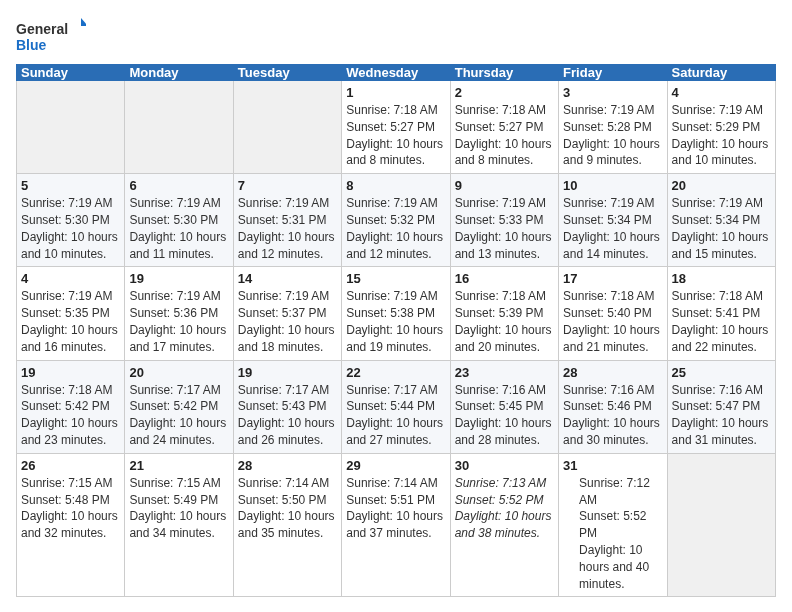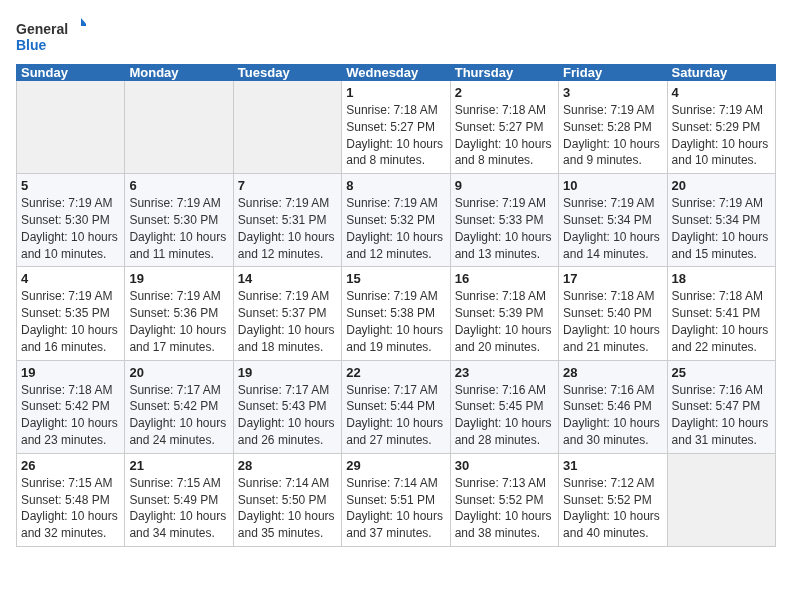--- a/index.html
+++ b/index.html
@@ -284,26 +284,26 @@
 Daylight: 10 hours and 35 minutes.</div>
         </td>
         <td>
           <div class="day-number">29</div>
           <div class="day-info" style="white-space: pre-line;">Sunrise: 7:14 AM
 Sunset: 5:51 PM
 Daylight: 10 hours and 37 minutes.</div>
         </td>
         <td>
           <div class="day-number">30</div>
-          <div class="day-info" style="white-space: pre-line;">Sunrise: 7:13 AM
+          <div class="day-info" style="white-space: pre-line; font-style: italic;">Sunrise: 7:13 AM
 Sunset: 5:52 PM
 Daylight: 10 hours and 38 minutes.</div>
         </td>
         <td>
           <div class="day-number">31</div>
-          <div class="day-info" style="white-space: pre-line;">Sunrise: 7:12 AM
+          <div class="day-info" style="white-space: pre-line; margin-left: 16px;">Sunrise: 7:12 AM
 Sunset: 5:52 PM
 Daylight: 10 hours and 40 minutes.</div>
         </td>
         <td class="empty-cell"></td>
       </tr>
     </tbody>
 </table>
 
 </body></html>

